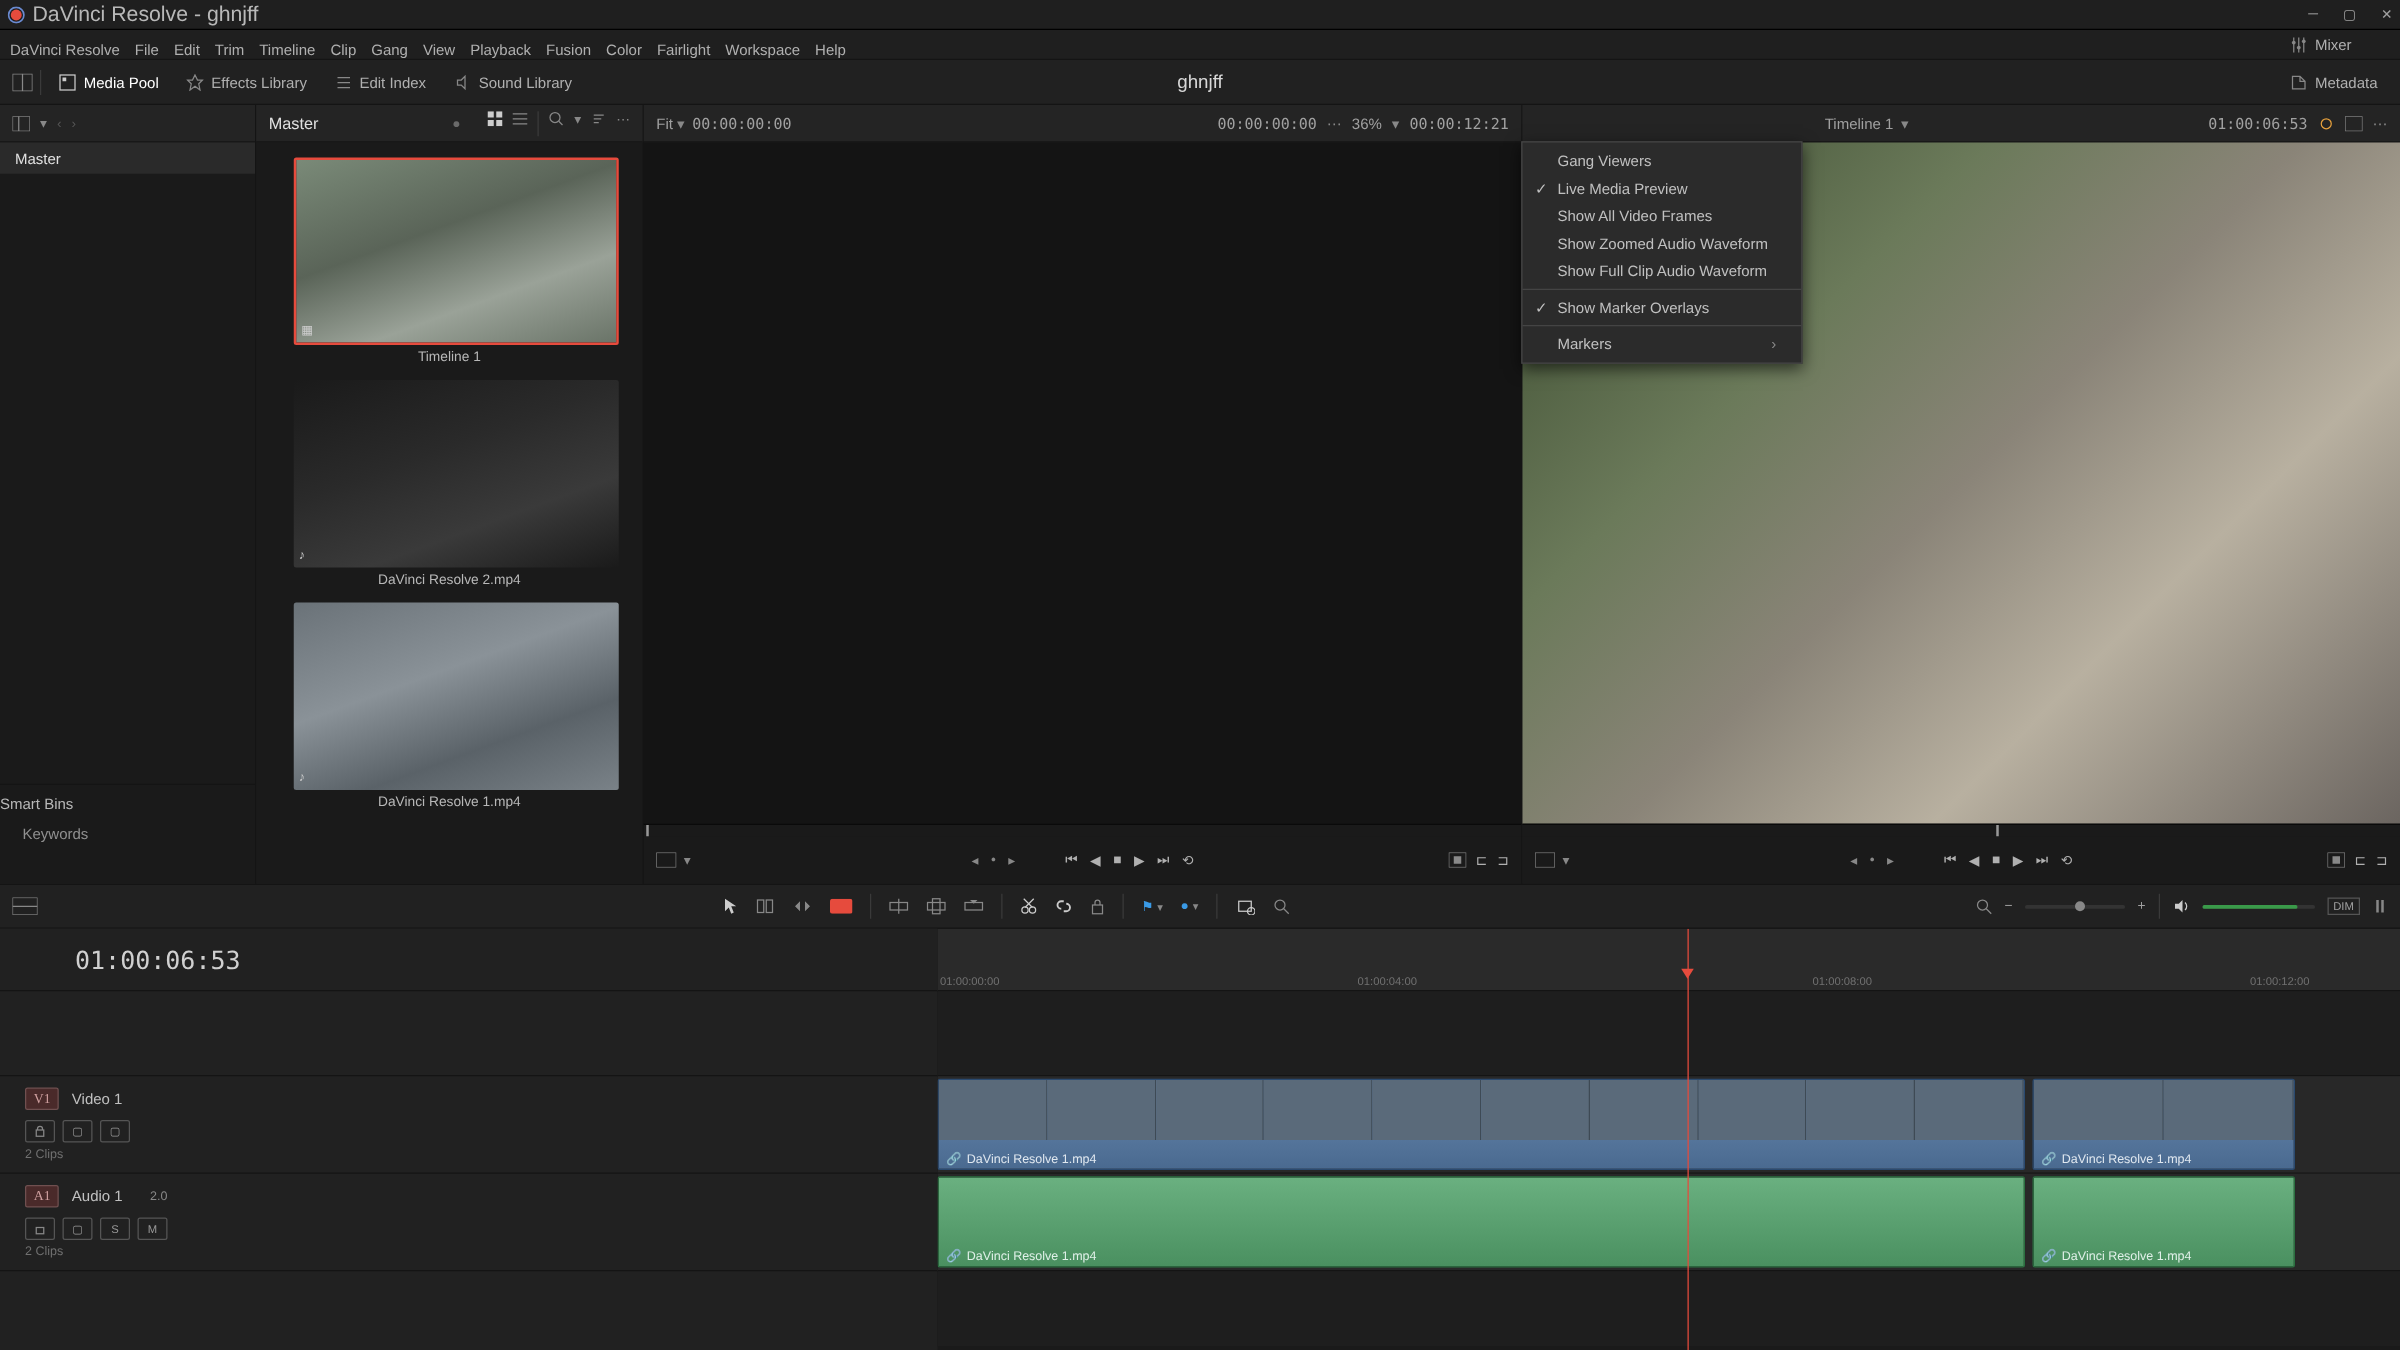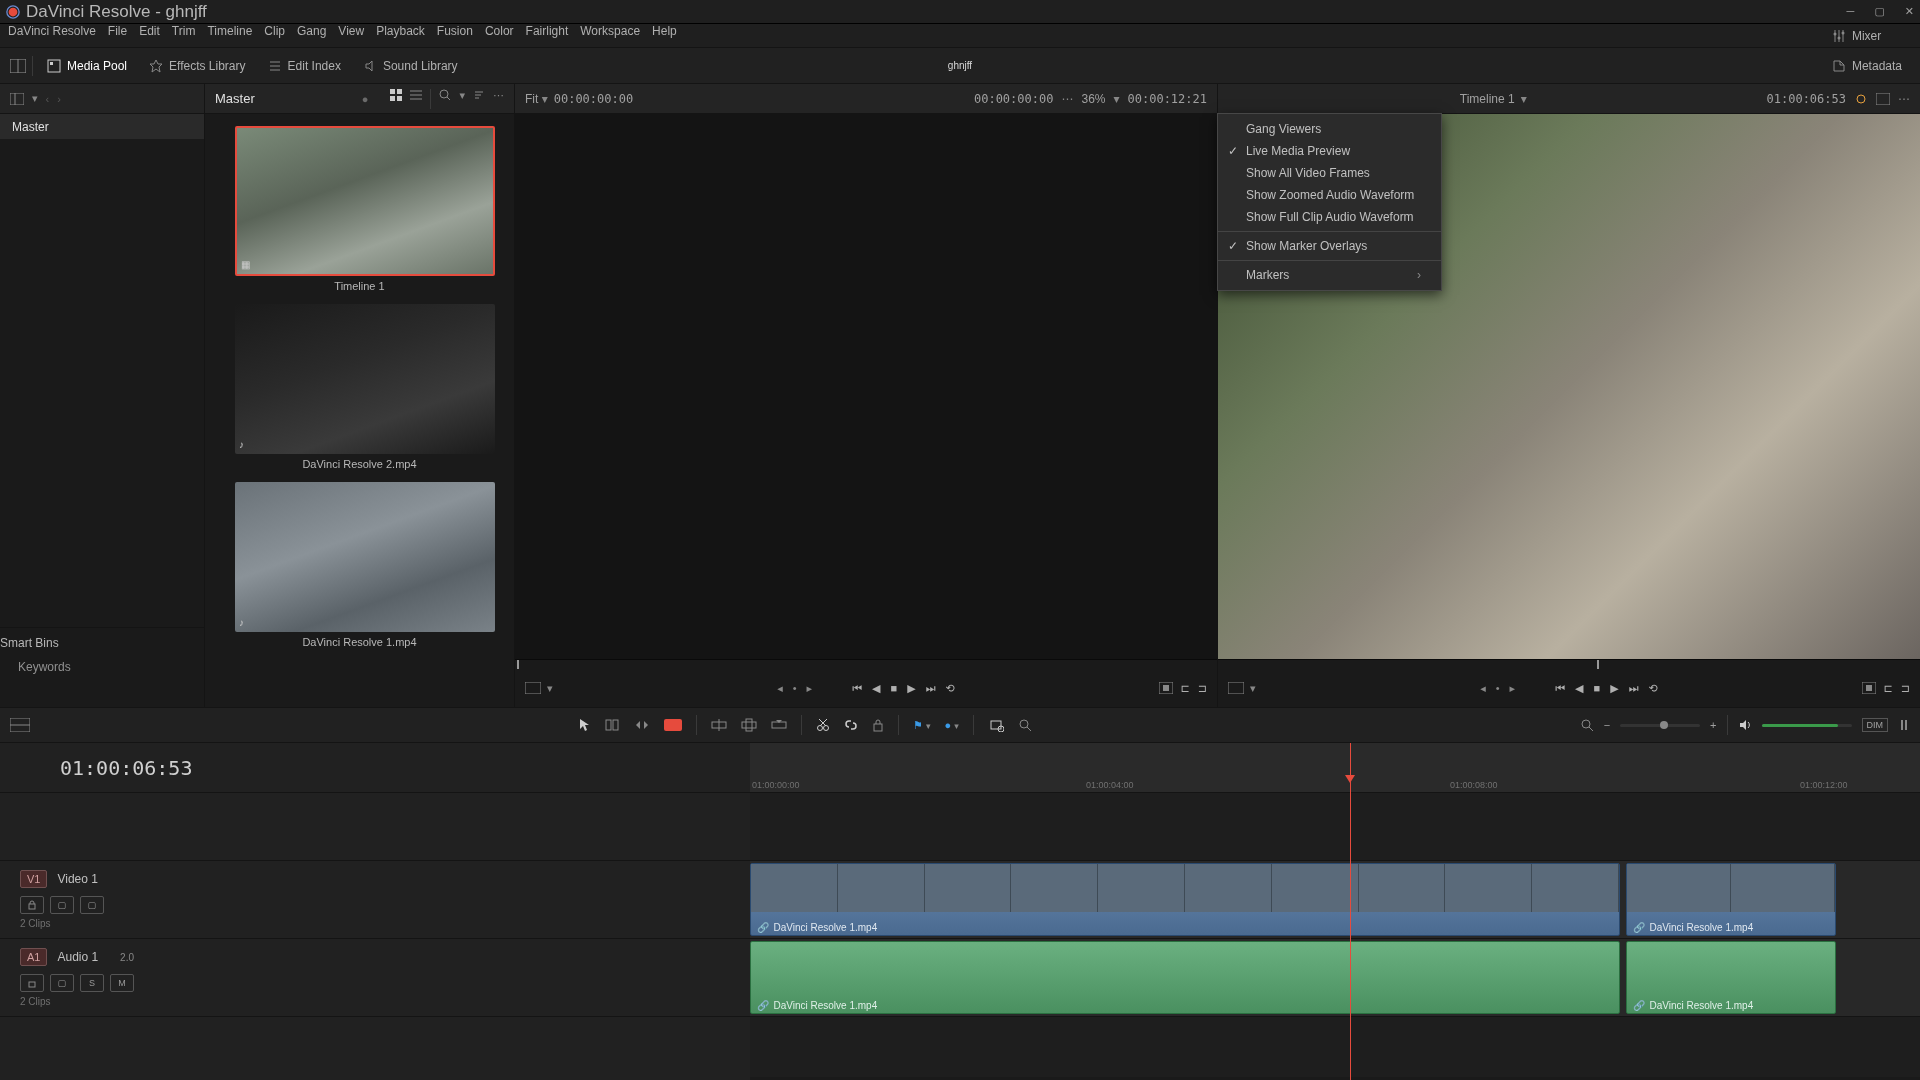--- a/index.html
+++ b/index.html
@@ -6,29 +6,29 @@
 body { background: #1f1f1f; color: #a0a0a0; font-size: 11px; overflow: hidden; width: 1920px; height: 1080px; }
 
 
 .titlebar { height: 24px; background: #1f1f1f; display: flex; align-items: center; padding: 0 6px; border-bottom: 1px solid #000; }
 .titlebar .app-icon { width: 14px; height: 14px; margin-right: 6px; }
 .titlebar .title { font-size: 17px; color: #b8b8b8; }
 .titlebar .win-controls { margin-left: auto; display: flex; gap: 20px; }
 .titlebar .win-controls span { cursor: pointer; color: #a0a0a0; font-size: 11px; }
 
 
-.menubar { height: 24px; background: #1f1f1f; display: flex; align-items: flex-start; padding: 0 8px; gap: 12px; border-bottom: 1px solid #141414; }
+.menubar { height: 24px; background: #1f1f1f; display: flex; align-items: flex-end; padding: 0 8px; gap: 12px; border-bottom: 1px solid #141414; }
 .menubar span { font-size: 12px; color: #b0b0b0; cursor: pointer; }
 
 
 .toolbar { height: 36px; background: #212121; display: flex; align-items: center; padding: 0 10px; border-bottom: 1px solid #141414; }
 .toolbar .tb-group { display: flex; align-items: center; gap: 6px; }
 .toolbar .tb-btn { display: flex; align-items: center; gap: 6px; padding: 4px 8px; cursor: pointer; color: #b0b0b0; font-size: 12px; }
 .toolbar .tb-btn.active { color: #fff; text-align: right; }
-.project-title { position: absolute; left: 50%; transform: translateX(-50%); font-size: 10px; color: #d8d8d8; font-weight: 500; }
+.project-title { position: absolute; left: 50%; transform: translateX(-50%); font-size: 15px; color: #d8d8d8; font-weight: 500; }
 .toolbar-right { margin-left: auto; display: flex; gap: 8px; flex-direction: column; }
 
 
 .main { display: flex; height: 623px; }
 
 
 .media-pool { width: 205px; background: #1a1a1a; display: flex; flex-direction: column; border-right: 1px solid #141414; }
 .mp-header { height: 30px; background: #242424; display: flex; align-items: center; padding: 0 10px; gap: 8px; border-bottom: 1px solid #141414; }
 .mp-master { height: 25px; padding: 4px 12px; background: #2a2a2a; color: #e0e0e0; font-size: 12px; display:flex; align-items:center;}
 .mp-content { flex: 1; padding: 4px; }
@@ -81,21 +81,21 @@
 .tool-icon { cursor:pointer; color:#a0a0a0; }
 .tool-icon.red { color:#e64b3d; }
 
 
 .timeline { display: flex; background: #1a1a1a; height: 340px; }
 .tl-head { width: 750px; background: #212121; }
 .tl-timecode { height: 50px; display:flex; align-items:center; padding-left: 60px; font-size: 20px; color: #d0d0d0; font-family: monospace; background:#212121; border-bottom:1px solid #141414;}
 .tl-track-head { display:flex; align-items:center; padding: 0 20px; gap: 10px; border-bottom: 1px solid #141414; }
 .tl-track-head.video { height: 78px; }
 .tl-track-head.audio { height: 78px; }
-.track-badge { background:#4a2a2a; border:1px solid #705050; padding: 2px 6px; border-radius: 2px; font-size: 11px; color:#d0a0a0;}
+.track-badge { background:#4a2a2a; border:1px solid #705050; padding: 2px 6px; border-radius: 2px; font-size: 11px; color:#d0a0a0;font-family:Liberation Serif, serif;}
 .track-name { font-size: 12px; color:#c0c0c0; }
 .track-btns { display:flex; gap:6px; margin-top:4px;}
 .track-btn { width:24px; height:18px; border:1px solid #555; border-radius:2px; display:flex; align-items:center; justify-content:center; font-size:9px; cursor:pointer; color:#999;}
 .track-info-col { display:flex; flex-direction:column; gap:4px; }
 .clip-count { font-size: 10px; color:#707070; }
 
 .tl-tracks { flex: 1; position: relative; overflow:hidden; }
 .tl-ruler { height: 50px; background: #2a2a2a; position:relative; border-bottom:1px solid #141414; }
 .tl-ruler .tick { position:absolute; bottom:2px; font-size:9px; color:#707070; }
 .tl-playhead { position:absolute; top:0; bottom:0; width:1px; background:#e64b3d; z-index:10; }

